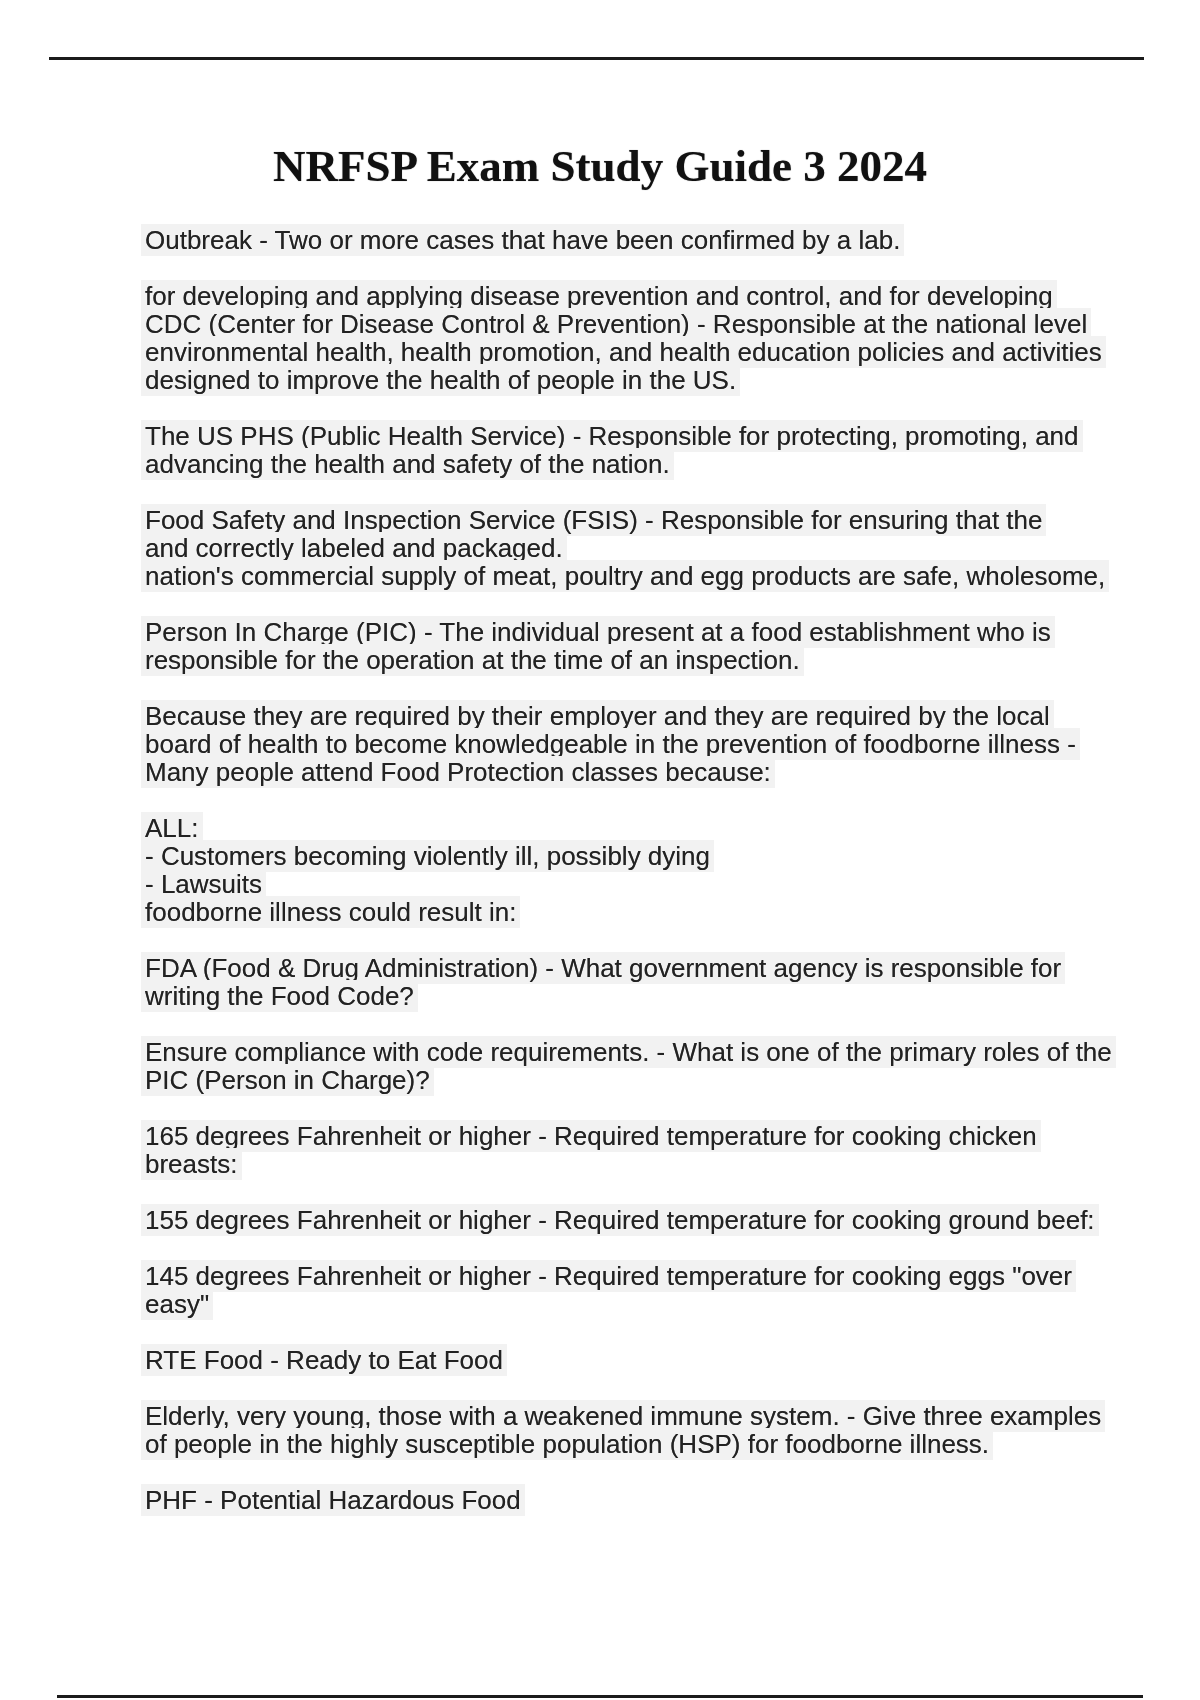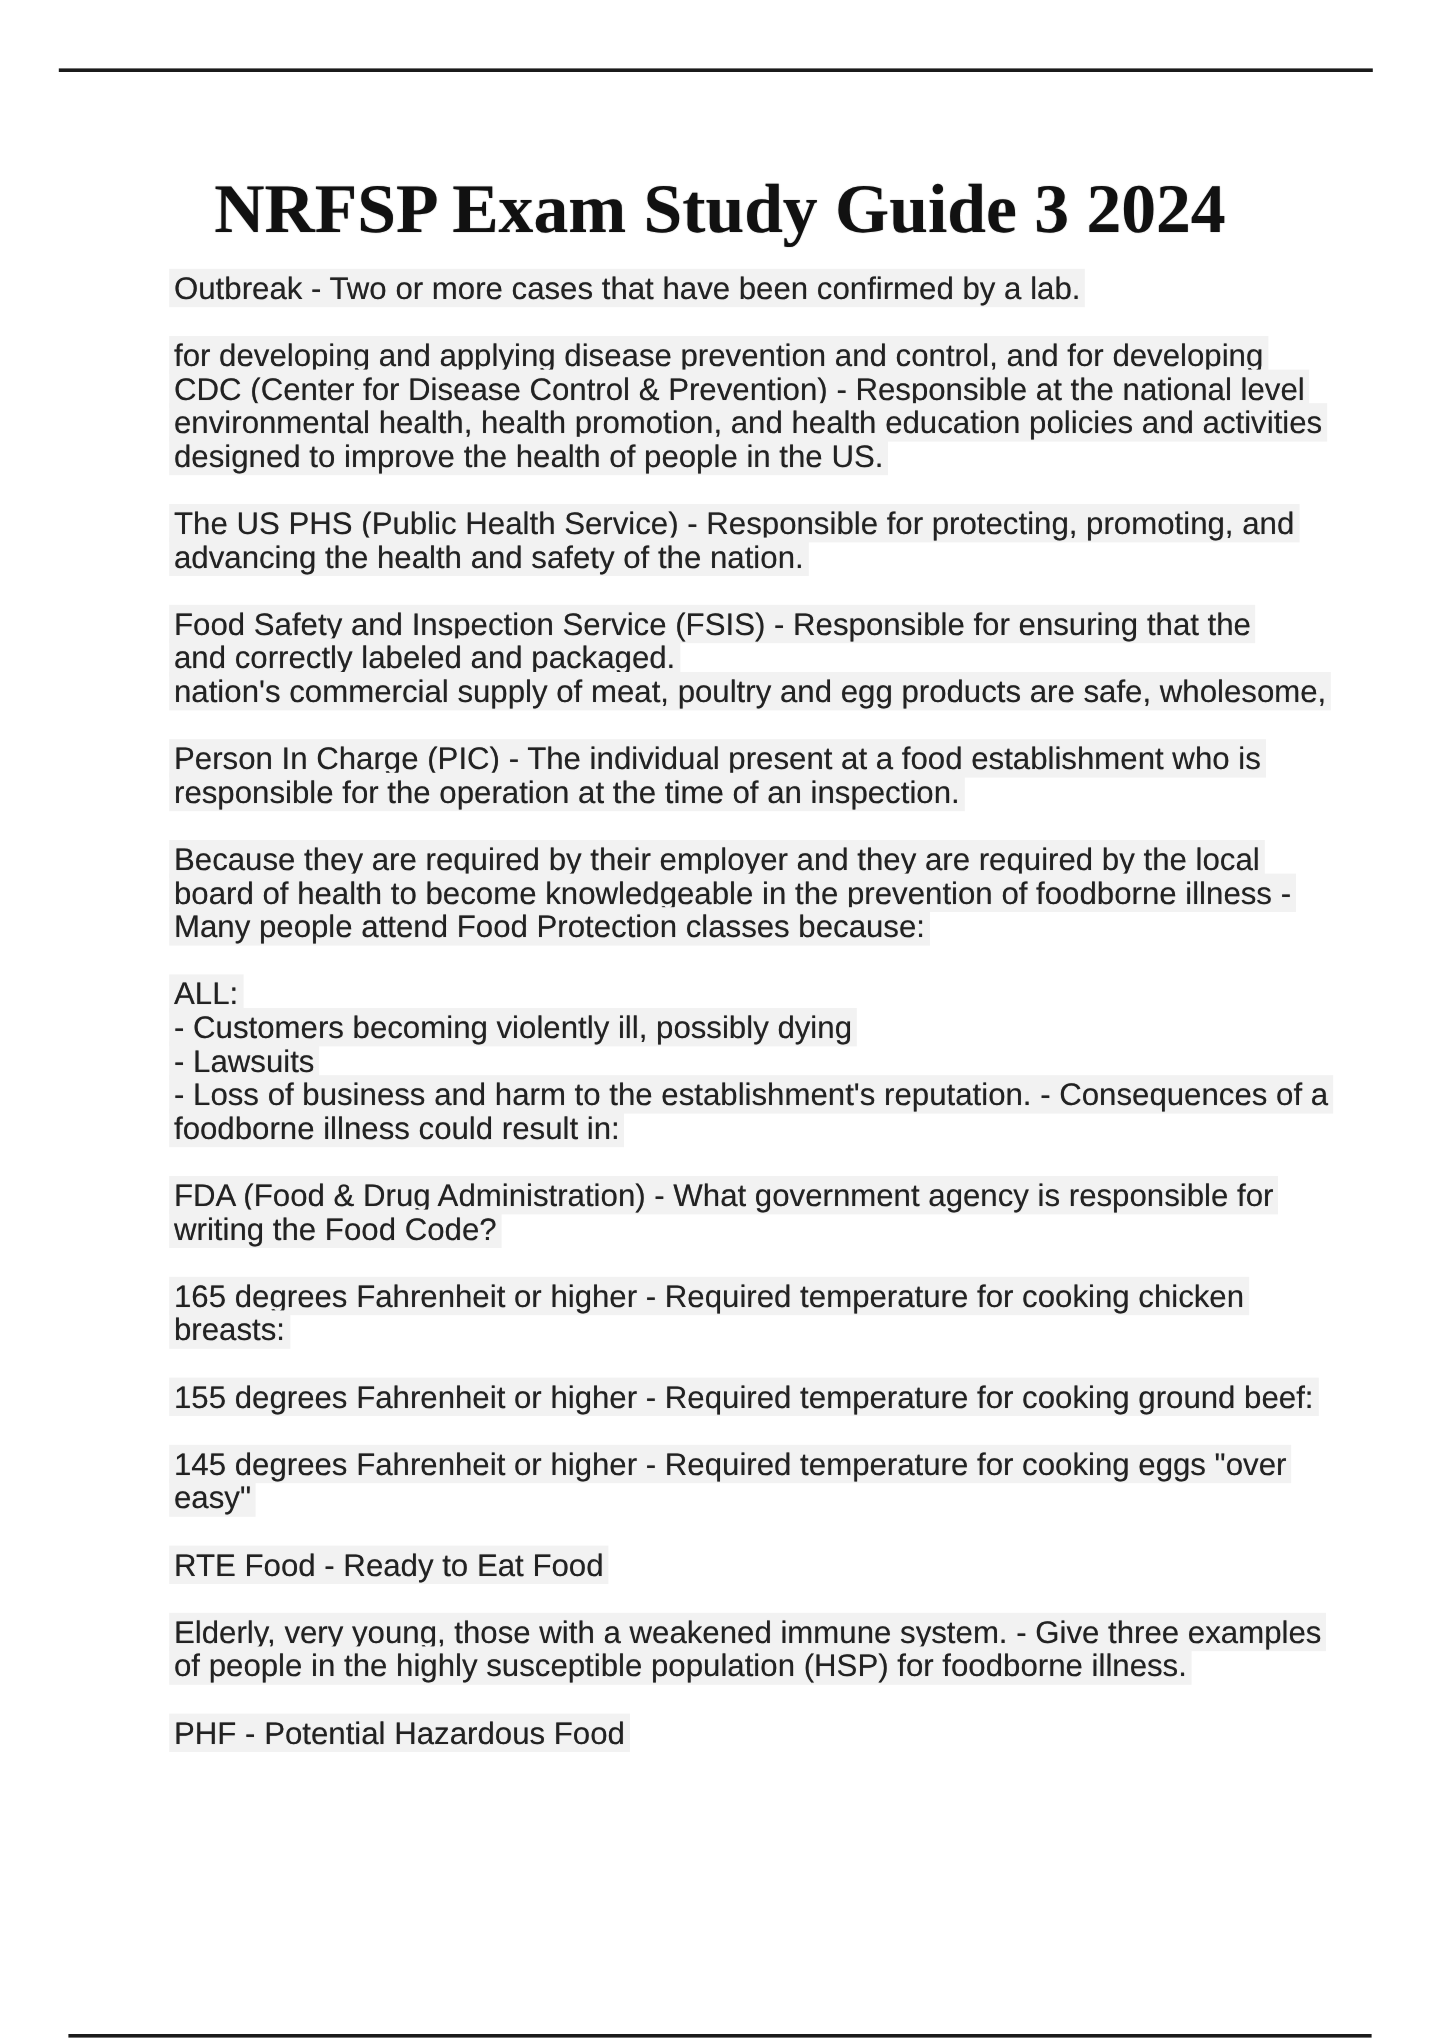--- a/index.html
+++ b/index.html
@@ -24,21 +24,21 @@
   }
   .rule.top{left:49px;width:1095px;top:57px;}
   .rule.bottom{left:57px;width:1086px;top:1695px;}
   .doc-title{
     position:absolute;
     left:0;right:0;
     top:140px;
     text-align:center;
     font-family:"Liberation Serif","DejaVu Serif",serif;
     font-weight:700;
-    font-size:58px;
+    font-size:45px;
     color:var(--title);
     letter-spacing:0px;
     text-shadow:0 0 1px rgba(0,0,0,0.45);
   }
   .doc-body{
     position:absolute;
     left:145px;
     top:226px;
     width:960px;
     color:var(--text);
@@ -87,26 +87,29 @@
     </div>
     <div class="para">
       <div class="line"><span class="hl">Because they are required by their employer and they are required by the local</span></div>
       <div class="line"><span class="hl">board of health to become knowledgeable in the prevention of foodborne illness -</span></div>
       <div class="line"><span class="hl">Many people attend Food Protection classes because:</span></div>
     </div>
     <div class="para">
       <div class="line"><span class="hl">ALL:</span></div>
       <div class="line"><span class="hl">- Customers becoming violently ill, possibly dying</span></div>
       <div class="line"><span class="hl">- Lawsuits</span></div>
-      <div class="line"><span class="hl">- Loss of business and harm to the establishment's reputation. - Consequences of a</span></div>
       <div class="line"><span class="hl">foodborne illness could result in:</span></div>
     </div>
     <div class="para">
       <div class="line"><span class="hl">FDA (Food &amp; Drug Administration) - What government agency is responsible for</span></div>
       <div class="line"><span class="hl">writing the Food Code?</span></div>
+    </div>
+    <div class="para">
+      <div class="line"><span class="hl">Ensure compliance with code requirements. - What is one of the primary roles of the</span></div>
+      <div class="line"><span class="hl">PIC (Person in Charge)?</span></div>
     </div>
     <div class="para">
       <div class="line"><span class="hl">165 degrees Fahrenheit or higher - Required temperature for cooking chicken</span></div>
       <div class="line"><span class="hl">breasts:</span></div>
     </div>
     <div class="para">
       <div class="line"><span class="hl">155 degrees Fahrenheit or higher - Required temperature for cooking ground beef:</span></div>
     </div>
     <div class="para">
       <div class="line"><span class="hl">145 degrees Fahrenheit or higher - Required temperature for cooking eggs "over</span></div>

